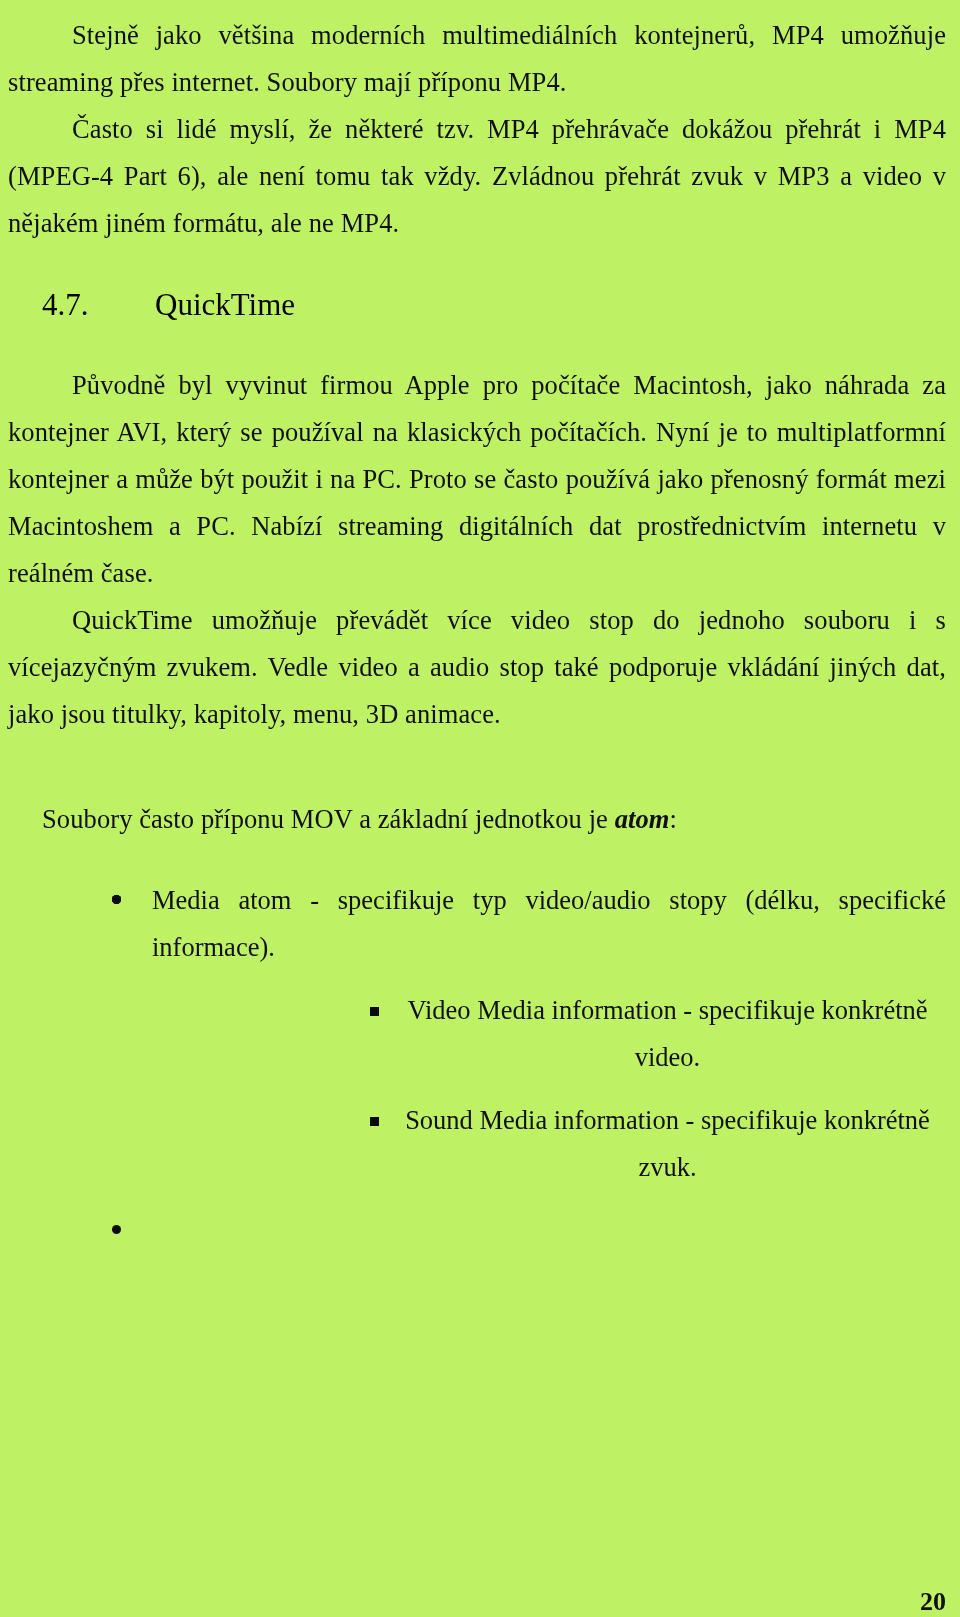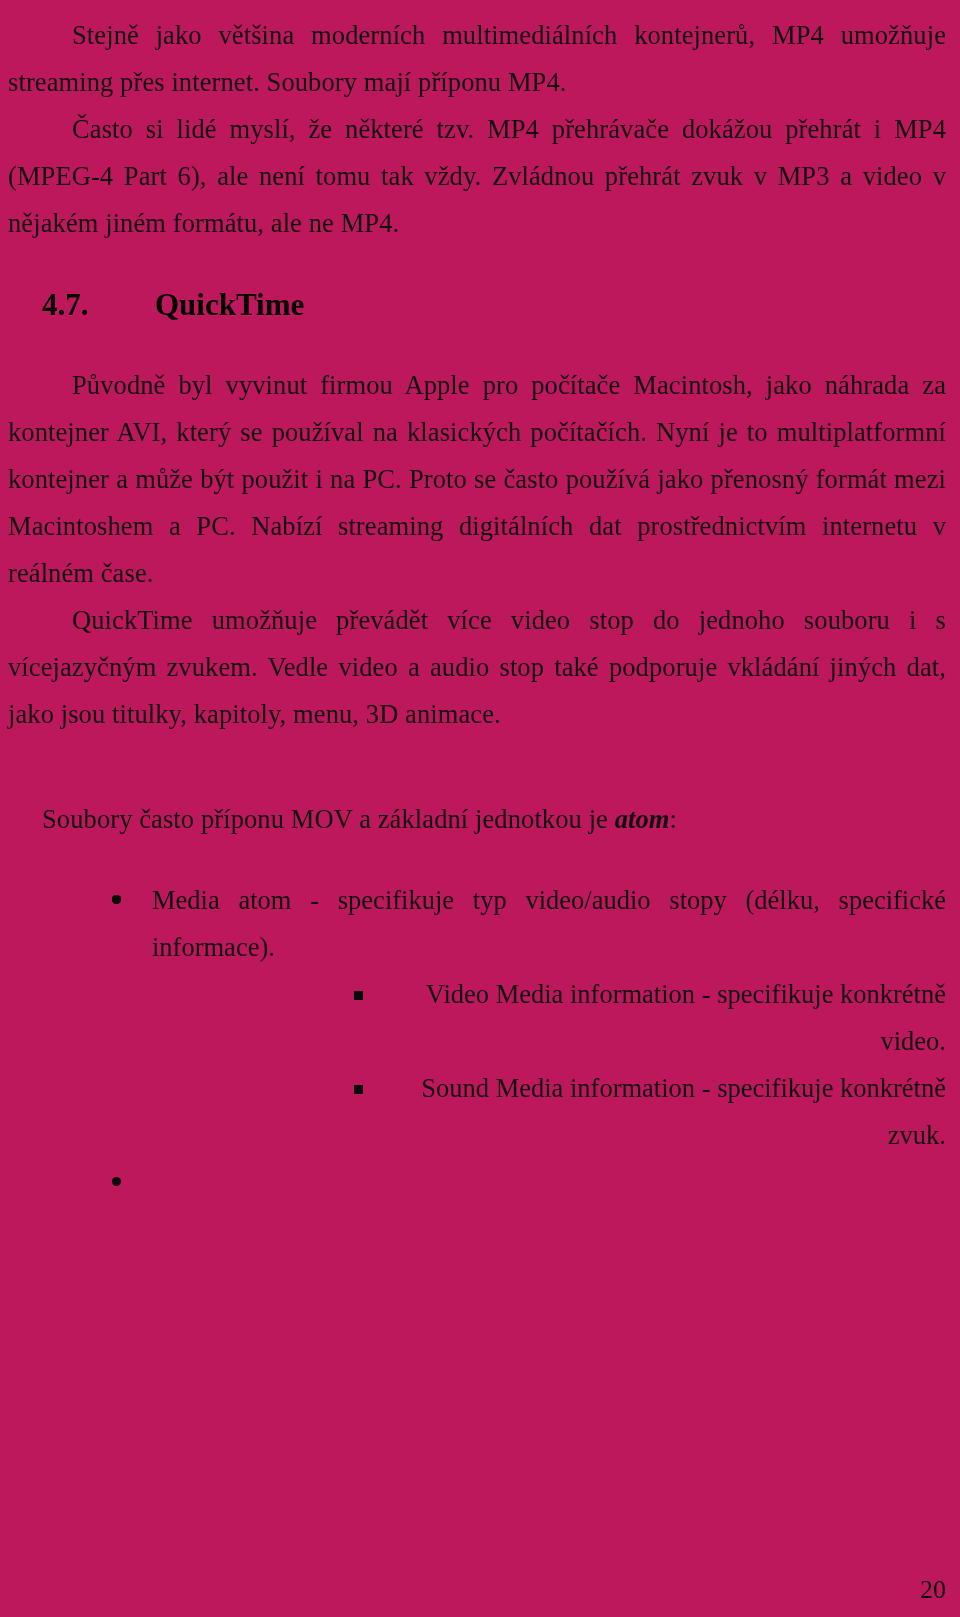--- a/index.html
+++ b/index.html
@@ -8,21 +8,21 @@
     background: #ffffff;
   }
   body {
     font-family: "Liberation Serif", "DejaVu Serif", serif;
     color: #0a0a0a;
   }
   #page {
     position: relative;
     width: 960px;
     height: 1617px;
-    background: #be185d;
+    background: #bef264;
     overflow: hidden;
   }
   .content {
     position: absolute;
     left: 8px;
     top: 0;
     width: 938px;
   }
   p.body-par {
     margin: 0;
@@ -36,21 +36,21 @@
   p.body-par.no-indent {
     text-indent: 0;
   }
   .gap-sm { height: 12px; }
   .gap-md { height: 34px; }
   .gap-lg { height: 58px; }
   h2.section-heading {
     margin: 0;
     font-size: 31px;
     line-height: 47px;
-    font-weight: bold;
+    font-weight: normal;
     color: #000000;
     padding-left: 34px;
     white-space: pre;
   }
   h2.section-heading .num {
     display: inline-block;
     width: 113px;
   }
   ul.atom-list {
     list-style: none;
@@ -75,43 +75,44 @@
     background: #0a0a0a;
     border-radius: 50%;
   }
   ul.sub-list {
     list-style: none;
     margin: 0;
     padding: 0;
   }
   ul.sub-list > li.level2 {
     position: relative;
-    margin: 0;
+    margin: 16px;
     padding-left: 237px;
     font-size: 26.5px;
     line-height: 47px;
-    text-align: right;
+    text-align: center;
     color: #101010;
   }
   ul.sub-list > li.level2 > .bullet-square {
     position: absolute;
     left: 202px;
     top: 20px;
     width: 9px;
     height: 9px;
     background: #0a0a0a;
   }
   .bold-term { font-weight: bold; font-style: italic; }
   .page-number {
     position: absolute;
     right: 14px;
-    bottom: 12px;
+    bottom: 0;
     font-size: 26px;
     line-height: 30px;
     color: #101010;
+    font-weight: bold;
   }
 </style>
 </head>
 <body>
 
 <div id="page">
   <div class="content">
 
     <div class="gap-sm"></div>
 

